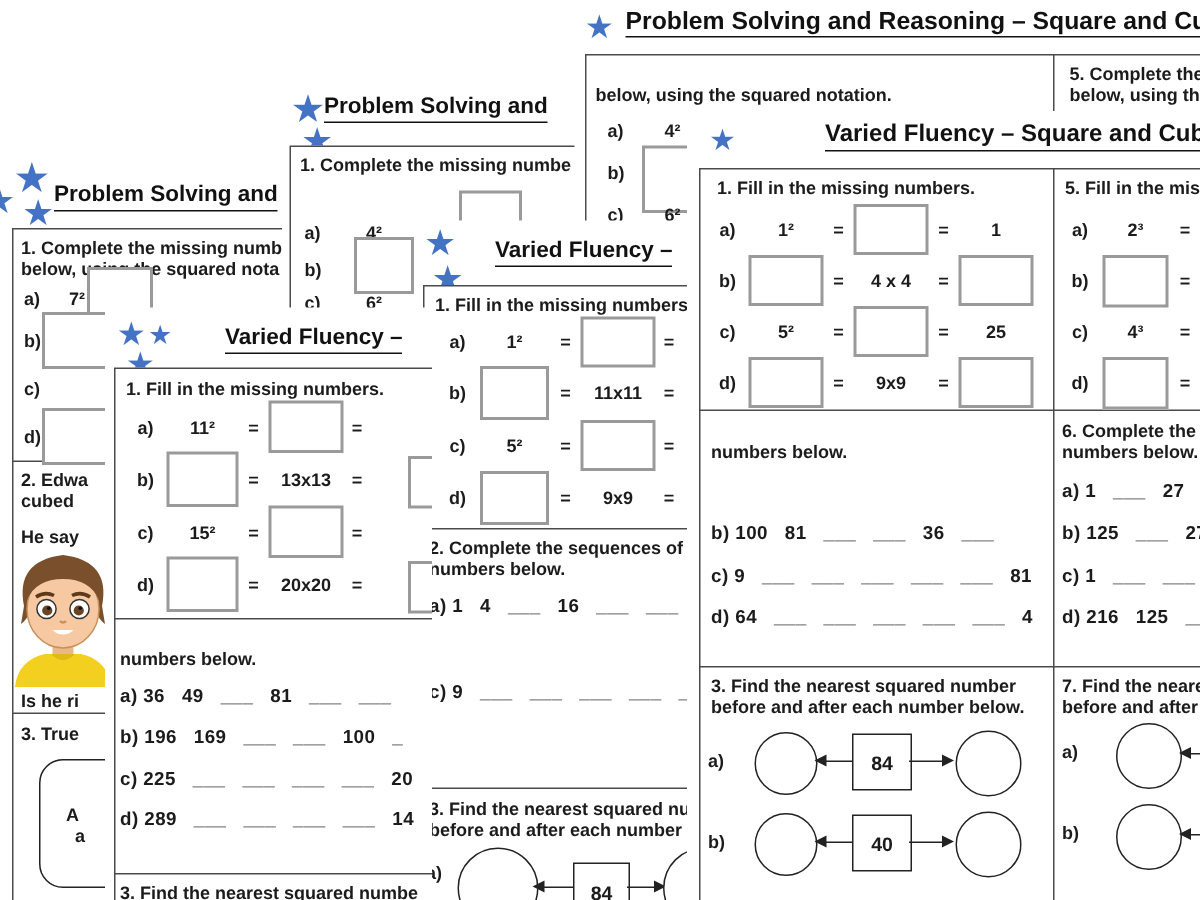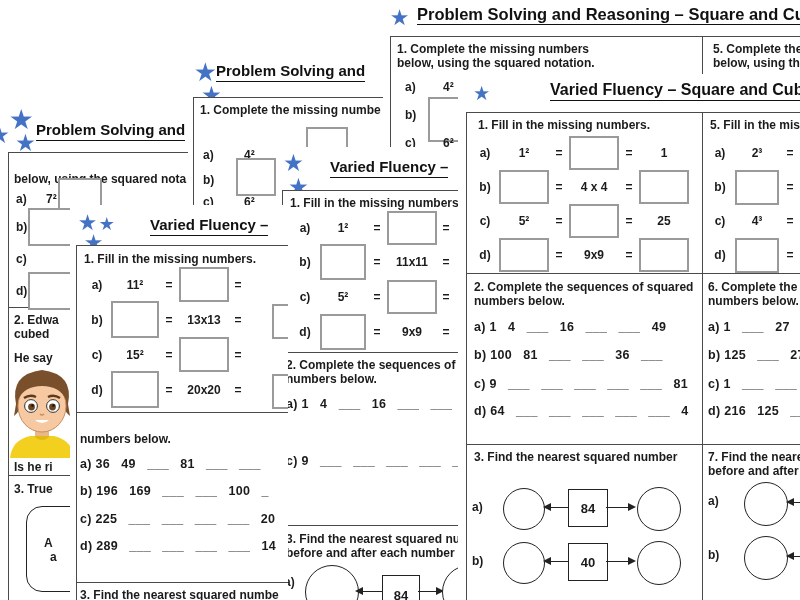--- a/index.html
+++ b/index.html
@@ -33,20 +33,21 @@
   <section class="page" style="left:0;top:108px;width:188px;height:492px;z-index:1">
     <span class="star" style="left:6px;top:-6px;font-size:34px">★</span>
     <span class="star" style="left:-14px;top:12px;font-size:30px">★</span>
     <span class="star" style="left:12px;top:20px;font-size:30px">★</span>
     <h2 class="title" style="left:36px;top:14px;font-size:15px;margin:0">Problem Solving and</h2>
 
     <div class="bigbox" style="left:8px;top:44px;width:184px;height:448px"></div>
     <div class="hl" style="left:8px;top:199px;width:184px"></div>
     <div class="hl" style="left:8px;top:367px;width:184px"></div>
 
+    <span class="t" style="left:14px;top:50px">1. Complete the missing numb</span>
     <span class="t" style="left:14px;top:64px">below, using the squared nota</span>
 
     <span class="t" style="left:16px;top:84px">a)</span>
     <span class="t" style="left:46px;top:84px">7²</span>
     <div class="abox" style="left:58px;top:70px;width:40px;height:30px"></div>
     <span class="t" style="left:16px;top:112px">b)</span>
     <div class="abox" style="left:28px;top:100px;width:44px;height:34px"></div>
     <span class="t" style="left:16px;top:144px">c)</span>
     <span class="t" style="left:16px;top:176px">d)</span>
     <div class="abox" style="left:28px;top:164px;width:44px;height:34px"></div>
@@ -99,21 +100,20 @@
     <span class="t" style="left:56px;top:140px">6²</span>
   </section>
 
   <section class="page" style="left:383px;top:0;width:437px;height:280px;z-index:3">
     <span class="star" style="left:4px;top:4px;font-size:28px">★</span>
     <h2 class="title" style="left:34px;top:5px;font-size:16.5px;margin:0">Problem Solving and Reasoning – Square and Cube Nu</h2>
 
     <div class="bigbox" style="left:7px;top:36px;width:420px;height:250px"></div>
     <div class="vl" style="left:319px;top:36px;height:250px"></div>
 
-    <span class="t" style="left:14px;top:42px">1. Complete the missing numbers</span>
     <span class="t" style="left:14px;top:56px">below, using the squared notation.</span>
     <span class="t" style="left:330px;top:42px">5. Complete the missing numbers</span>
     <span class="t" style="left:330px;top:56px">below, using the cubed notation.</span>
 
     <span class="t" style="left:22px;top:80px">a)</span>
     <span class="t" style="left:60px;top:80px">4²</span>
     <span class="t" style="left:22px;top:108px">b)</span>
     <div class="abox" style="left:45px;top:97px;width:60px;height:41px"></div>
     <span class="t" style="left:22px;top:136px">c)</span>
     <span class="t" style="left:60px;top:136px">6²</span>
@@ -213,28 +213,27 @@
     </div>
     <div class="row" style="left:14px;top:164px">
       <span class="c" style="width:26px">d)</span>
       <span class="c" style="width:52px"><span class="cbx"></span></span>
       <span class="c" style="width:18px">=</span>
       <span class="c" style="width:52px">9x9</span>
       <span class="c" style="width:18px">=</span>
       <span class="c" style="width:52px"><span class="cbx"></span></span>
     </div>
 
-    <span class="t" style="left:16px;top:206px">2. Complete the sequences of squared</span>
     <span class="t" style="left:16px;top:220px">numbers below.</span>
-    <span class="seq" style="left:16px;top:246px">a) 1   4   ___   16   ___   ___   49</span>
     <span class="seq" style="left:16px;top:274px">b) 100   81   ___   ___   36   ___</span>
     <span class="seq" style="left:16px;top:303px">c) 9   ___   ___   ___   ___   ___   81</span>
     <span class="seq" style="left:16px;top:330px">d) 64   ___   ___   ___   ___   ___   4</span>
 
     <span class="t" style="left:16px;top:376px">3. Find the nearest squared number</span>
+    <span class="t" style="left:16px;top:390px">before and after each number below.</span>
 
     <span class="t" style="left:14px;top:426px">a)</span>
     <div class="circ" style="left:45px;top:414px;width:40px;height:40px"></div>
     <div class="aline" style="left:89px;top:433px;width:21px"></div>
     <div class="ah l" style="left:85px;top:429px"></div>
     <div class="numbox" style="left:110px;top:415px;width:38px;height:36px">84</div>
     <div class="aline" style="left:148px;top:433px;width:26px"></div>
     <div class="ah r" style="left:170px;top:429px"></div>
     <div class="circ" style="left:179px;top:413px;width:42px;height:42px"></div>
 

